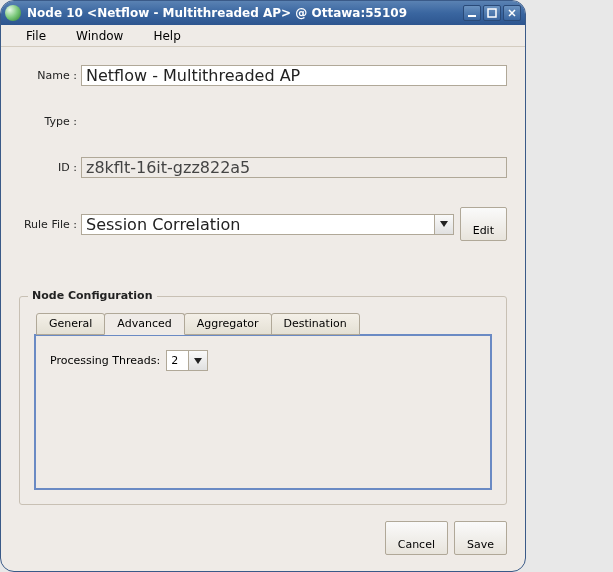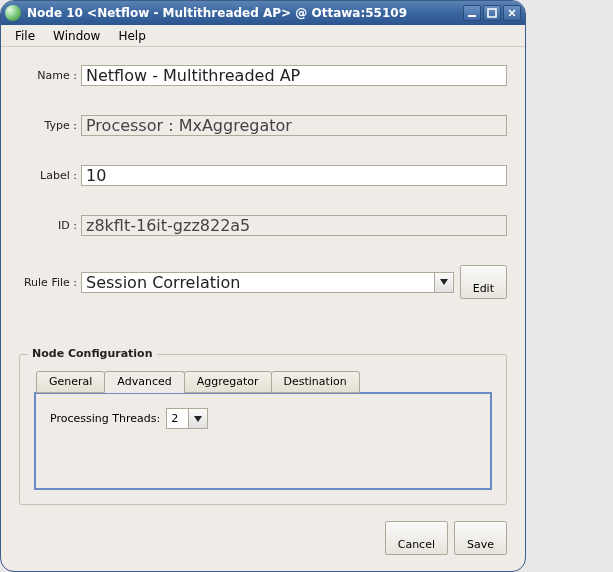--- a/index.html
+++ b/index.html
@@ -36,22 +36,22 @@
     display: flex; align-items: center; justify-content: center;
     cursor: pointer;
   }
   .winbtn svg { width: 10px; height: 10px; }
   .menubar {
     height: 22px;
     background: #efebe7;
     border-bottom: 1px solid #d4ccc0;
     display: flex; align-items: center;
     font-size: 12px;
-    padding: 0 6px;
-    gap: 2px;
+    padding: 0 17px;
+    gap: 14px;
   }
   .menubar .menu-item { padding: 2px 8px; cursor: pointer; }
   .content {
     flex: 1; padding: 18px 18px 10px 18px;
     display: flex; flex-direction: column; gap: 24px;
   }
   .form-row {
     display: flex; align-items: center;
     margin-bottom: 5px;
   }
@@ -188,27 +188,22 @@
 
   <div class="content">
 
     <div class="form-row">
       <div class="lbl">Name :</div>
       <input class="text-input" value="Netflow - Multithreaded AP" style="">
     </div>
 
     <div class="form-row">
       <div class="lbl">Type :</div>
-      <div class="readonly-field">Processor : MxAggregator</div>
-    </div>
-
-    <div class="form-row">
-      <div class="lbl">Label :</div>
-      <input class="text-input" value="10" style="">
-    </div>
+    </div>
+
 
     <div class="form-row">
       <div class="lbl">ID :</div>
       <div class="readonly-field">z8kflt-16it-gzz822a5</div>
     </div>
 
     <div class="form-row">
       <div class="lbl">Rule File :</div>
       <div class="combo-wrap">
         <div class="combo">Session Correlation</div>

